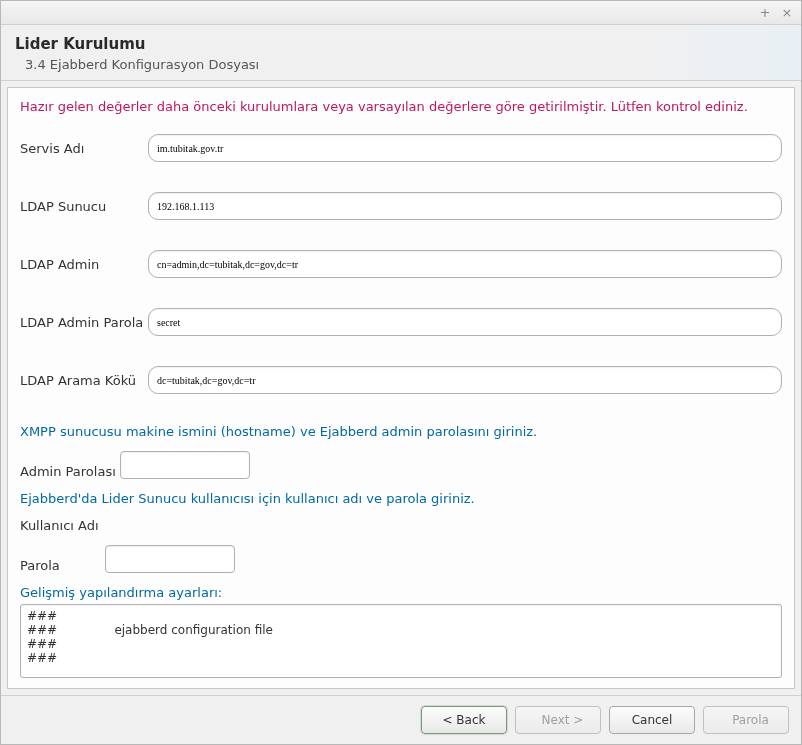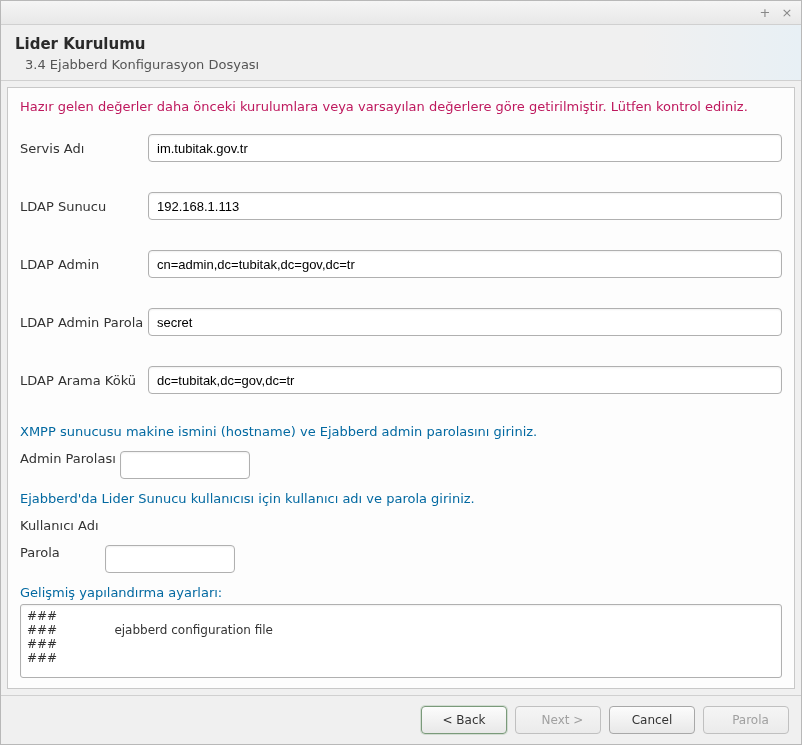--- a/index.html
+++ b/index.html
@@ -79,21 +79,21 @@
       line-height: 1.4;
       margin-bottom: 18px;
     }
     .form-row {
       display: flex;
       align-items: center;
       margin-bottom: 30px;
     }
     .form-row-short {
       display: flex;
-      align-items: flex-start;
+      align-items: flex-end;
       margin-bottom: 12px;
     }
     .form-label {
       width: 128px;
       flex-shrink: 0;
       color: #333;
       font-size: 13px;
     }
     .form-label-short {
       width: 85px;
@@ -104,26 +104,26 @@
     .form-label-admin {
       width: 100px;
       flex-shrink: 0;
       color: #333;
       font-size: 13px;
     }
     .text-input {
       flex: 1;
       height: 28px;
       border: 1px solid #b0b0b0;
-      border-radius: 4px;
+      border-radius: 10px;
       padding: 0 8px;
-      font-size: 13px;
+      font-size: 10px;
       background: #fff;
       box-shadow: inset 0 1px 2px rgba(0,0,0,0.06);
-      font-family: Liberation Sans, sans-serif;
+      font-family: Liberation Serif, serif;
     }
     .text-input-short {
       width: 130px;
       height: 28px;
       border: 1px solid #b0b0b0;
       border-radius: 4px;
       padding: 0 8px;
       font-size: 13px;
       background: #fff;
       box-shadow: inset 0 1px 2px rgba(0,0,0,0.06);

